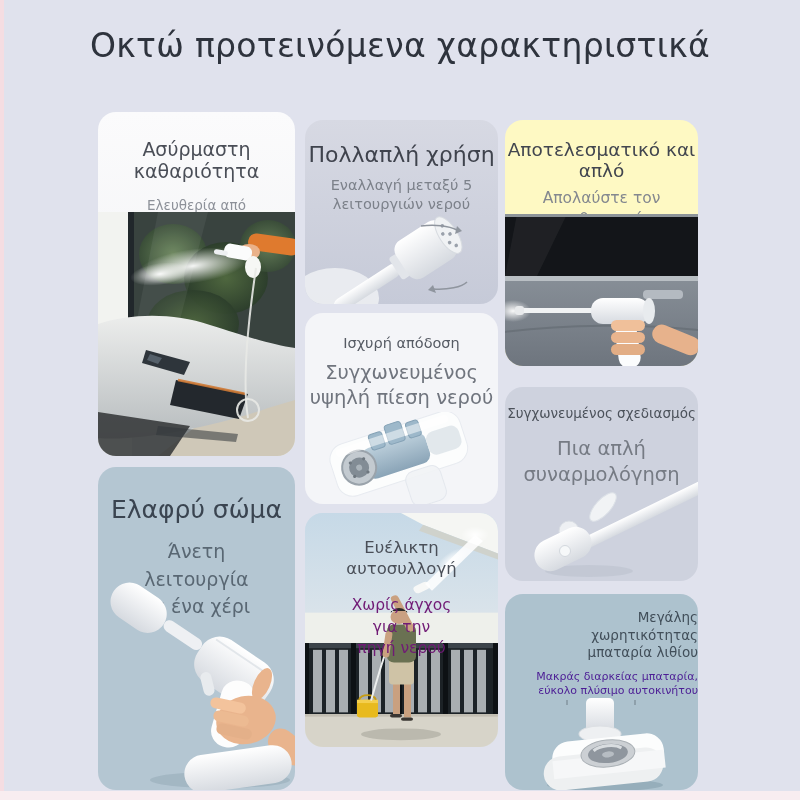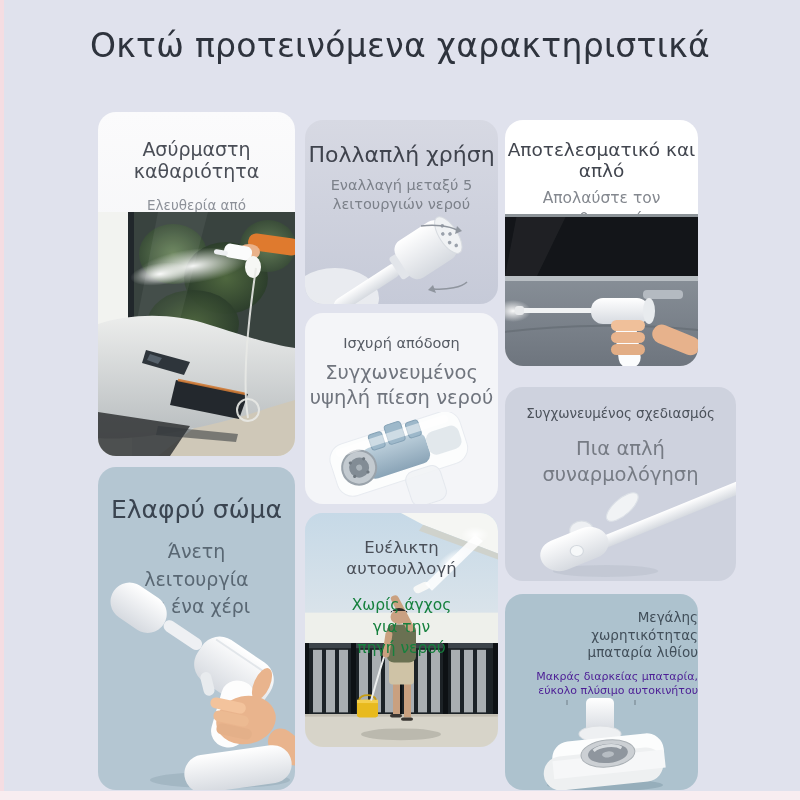--- a/index.html
+++ b/index.html
@@ -25,45 +25,45 @@
   #card-wireless{left:98px;top:112px;width:197px;height:344px;background:linear-gradient(180deg,#fbfbfc,#eff0f3);}
   #card-wireless .c-title{margin:26px 0 0;font-size:19px;font-weight:400;color:#4a4e57;}
   #card-wireless .c-sub{margin:14px 0 0;font-size:13.5px;line-height:1.4;color:#8d9199;}
   #card-wireless .photo{height:244px;}
 
   #card-multiuse{left:305px;top:120px;width:193px;height:184px;background:linear-gradient(180deg,#d7d9e3,#c6cad8);}
   #card-multiuse .c-title{margin:22px 0 0;font-size:22px;font-weight:400;color:#3f434d;}
   #card-multiuse .c-sub{margin:9px 0 0;font-size:14.5px;line-height:1.3;color:#7c818a;}
   #card-multiuse .photo{height:94px;}
 
-  #card-effective{left:505px;top:120px;width:193px;height:246px;background:#ffffff;}
+  #card-effective{left:505px;top:120px;width:193px;height:246px;background:#fef9c3;}
   #card-effective .c-title{margin:19px 0 0;font-size:18.5px;font-weight:400;color:#42464f;}
   #card-effective .c-sub{margin:7px 0 0;font-size:15.5px;line-height:1.35;color:#84888f;}
   #card-effective .photo{height:152px;}
 
   #card-power{left:305px;top:313px;width:193px;height:191px;background:#f4f5f8;}
   #card-power .c-title{margin:22px 0 0;font-size:14.5px;font-weight:400;color:#565b64;}
   #card-power .c-body{margin:9px 0 0;font-size:19.5px;line-height:1.3;color:#70757e;}
   #card-power .photo{height:92px;}
 
-  #card-integrated{left:505px;top:387px;width:231px;height:194px;background:#ced2de;}
+  #card-integrated{left:505px;top:387px;width:193px;height:194px;background:#ced2de;}
   #card-integrated .c-title{margin:18px 0 0;font-size:13.5px;font-weight:400;color:#4c525b;}
   #card-integrated .c-body{margin:15px 0 0;font-size:19.5px;line-height:1.35;color:#767b84;}
   #card-integrated .photo{height:112px;}
 
   #card-light{left:98px;top:467px;width:197px;height:323px;background:#b4c6d2;}
   #card-light .c-title{margin:28px 0 0;font-size:25px;font-weight:400;color:#3a4450;}
   #card-light .c-sub{margin:14px 0 0;font-size:19px;line-height:1.45;color:#596773;}
   #card-light .photo{height:214px;}
 
   #card-flexible{left:305px;top:513px;width:193px;height:234px;background:#cfdfe9;}
   #card-flexible .photo{position:absolute;inset:0;height:auto;}
   #card-flexible .txt{position:relative;z-index:2;}
   #card-flexible .c-title{margin:24px 0 0;font-size:16.5px;font-weight:400;color:#4a4f58;line-height:1.3;}
-  #card-flexible .c-sub{margin:15px 0 0;font-size:15.5px;line-height:1.4;color:#15803d;}
+  #card-flexible .c-sub{margin:15px 0 0;font-size:15.5px;line-height:1.4;color:#701a75;}
 
   #card-battery{left:505px;top:594px;width:193px;height:196px;background:#adc2ce;text-align:right;}
   #card-battery .c-title{margin:15px 0 0;font-size:13.5px;font-weight:500;color:#414e59;line-height:1.3;}
   #card-battery .c-sub{margin:8px 0 0;font-size:11px;line-height:1.3;color:#4c1d95;}
   #card-battery .photo{height:92px;}
 
   p,h1,h2{padding:0;}
 </style>
 </head>
 <body>

